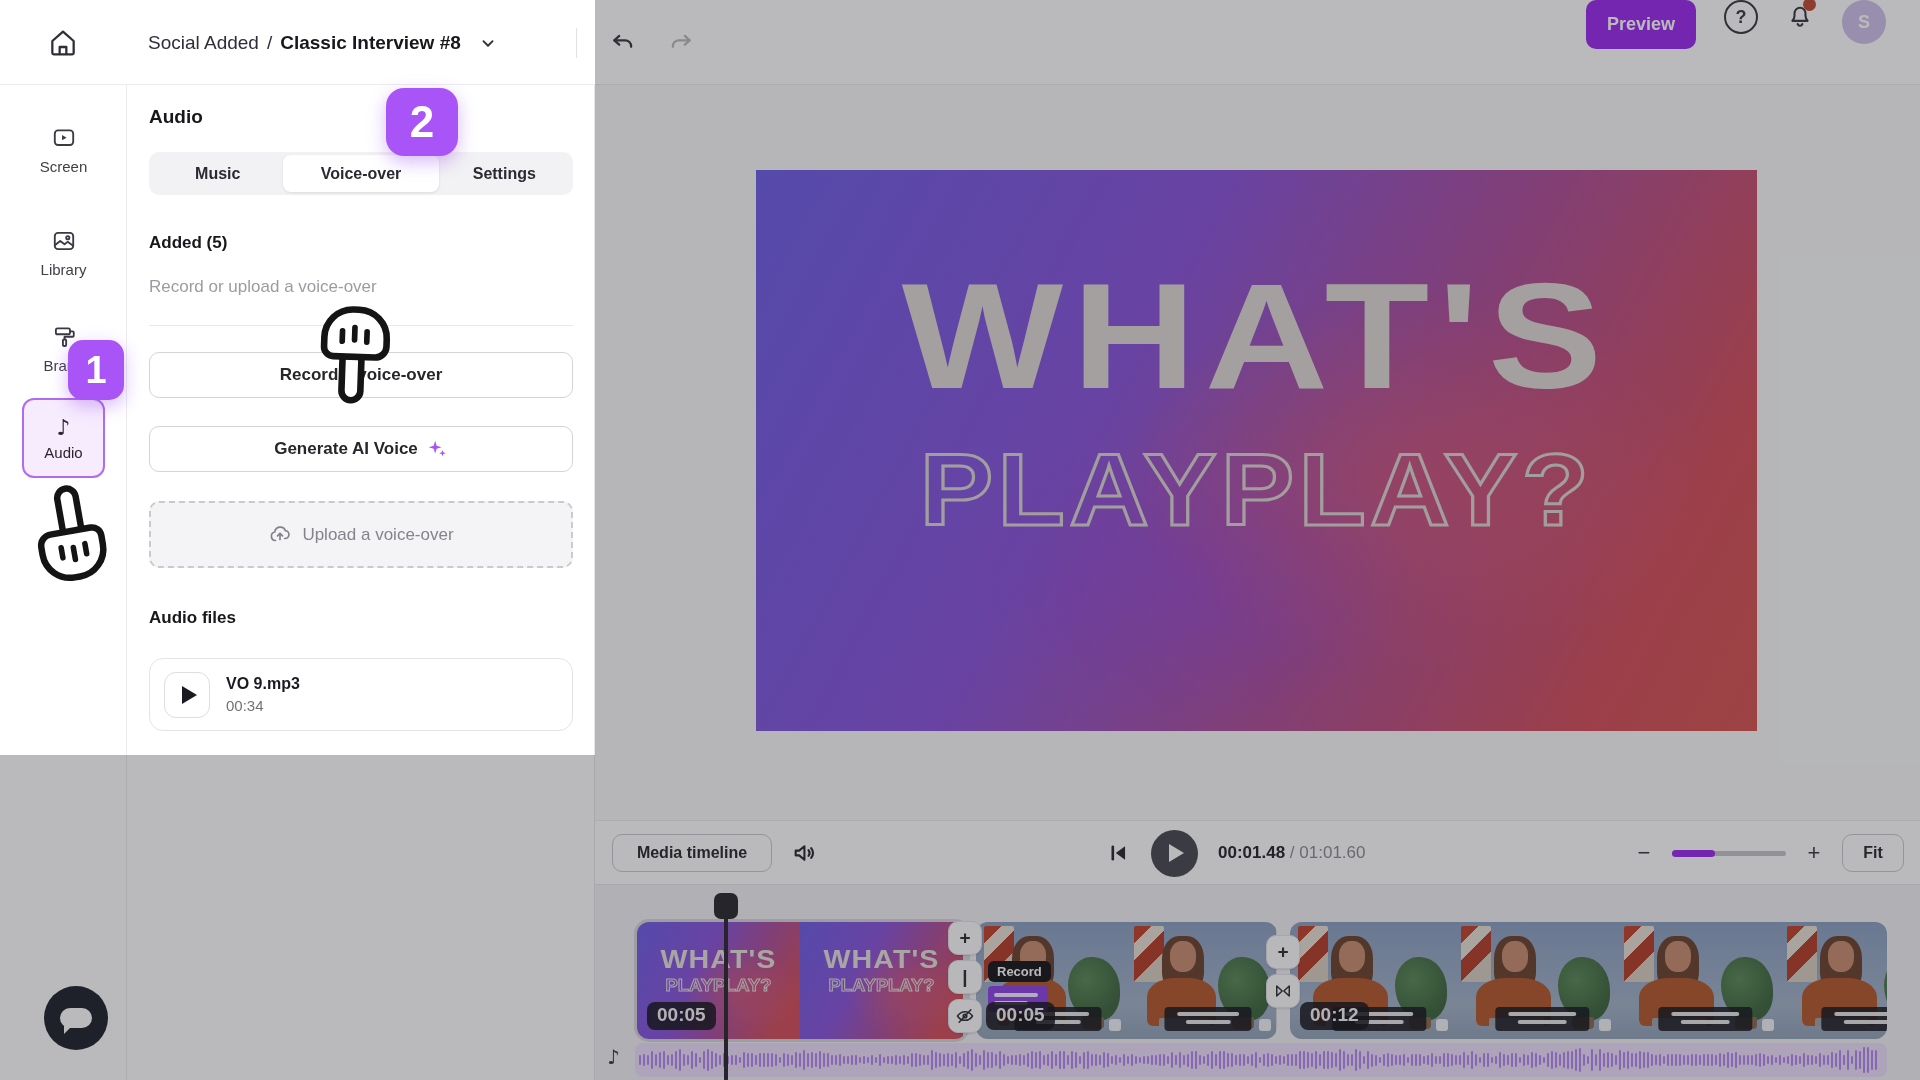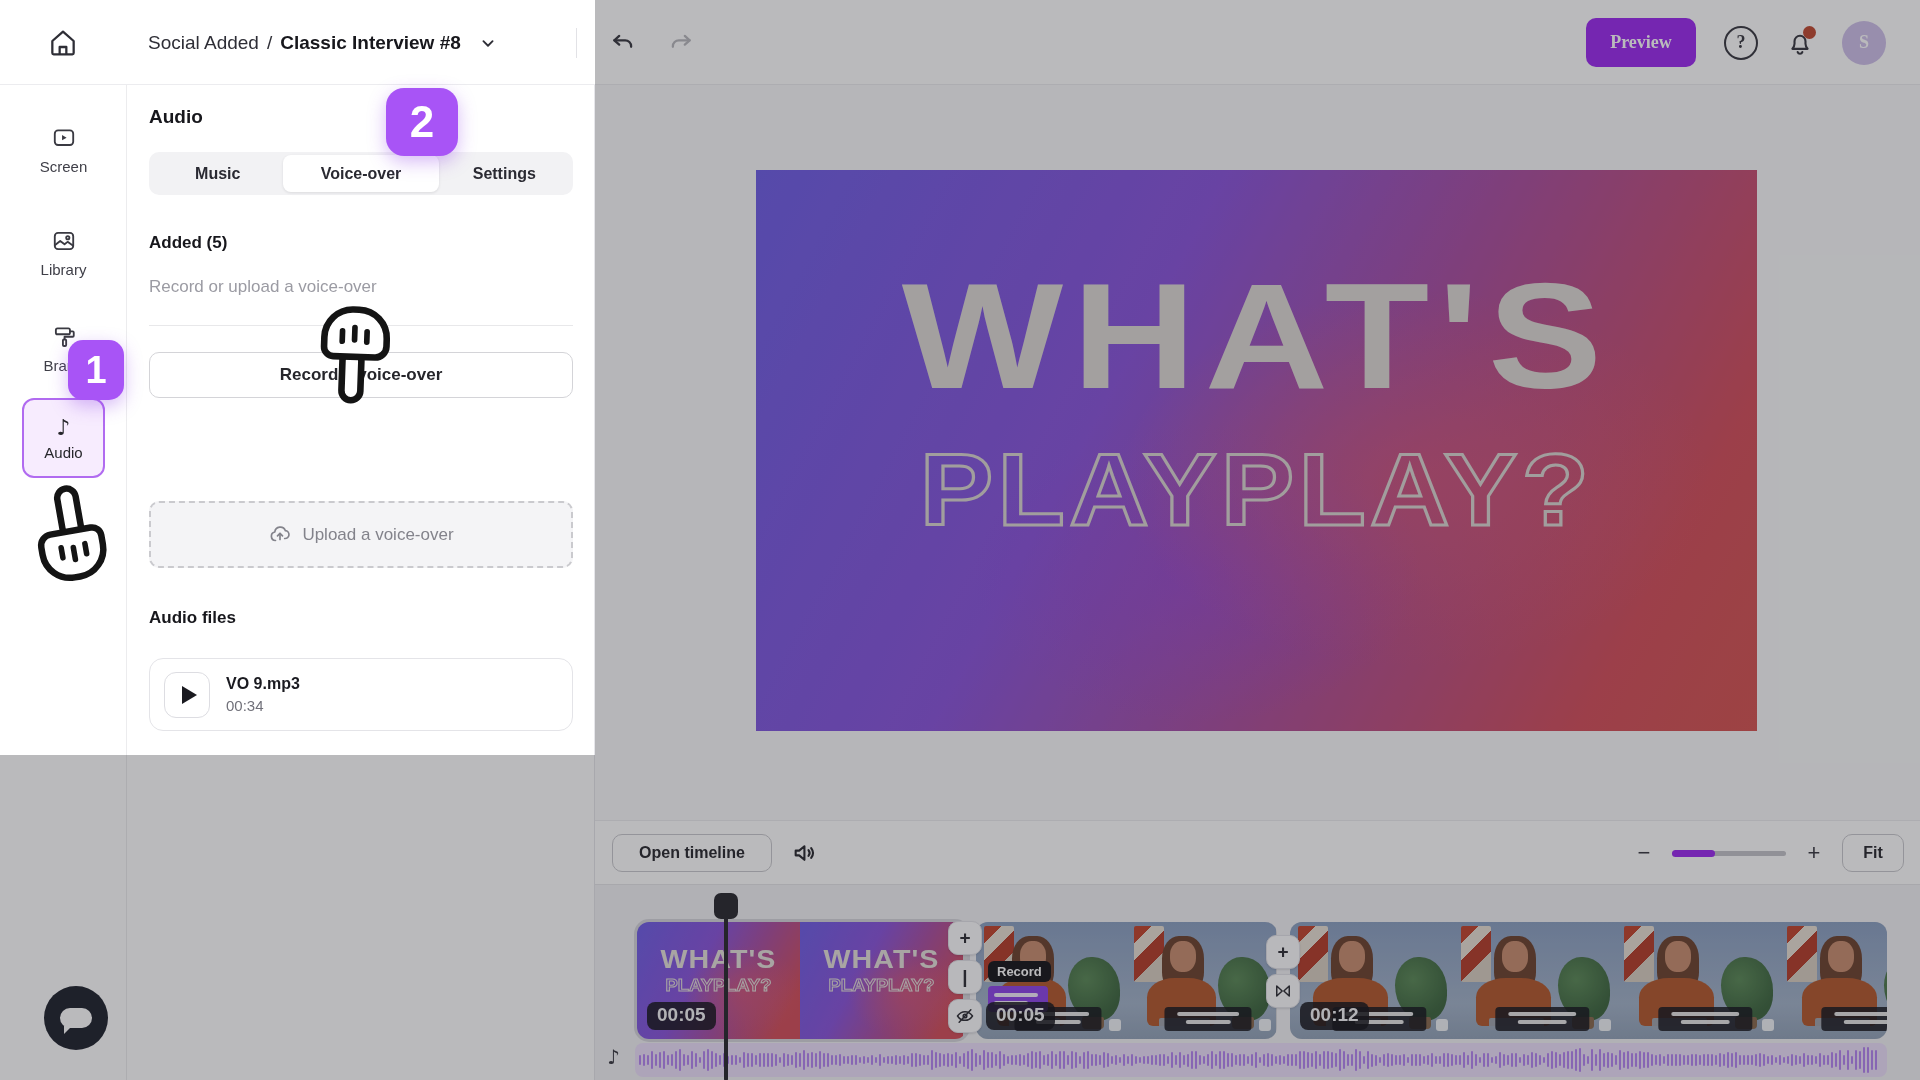--- a/index.html
+++ b/index.html
@@ -7,21 +7,21 @@
   body { font-family:"Liberation Sans",sans-serif; background:#FFFFFF; position:relative; cursor:default; }
 
   
   #topbar { position:absolute; left:0; top:0; width:1920px; height:85px; background:#FFFFFF; border-bottom:1px solid #ECECEF; z-index:2; }
   .home-btn { position:absolute; left:45px; top:25px; width:36px; height:36px; display:flex; align-items:center; justify-content:center; }
   .breadcrumb { position:absolute; left:148px; top:0; height:85px; display:flex; align-items:center; gap:8px; font-size:19px; color:#2E2E36; }
   .breadcrumb .proj { font-weight:700; color:#17171C; }
   .crumb-chevron { margin-left:8px; display:flex; align-items:center; }
   .hdr-divider { position:absolute; left:576px; top:28px; width:1px; height:30px; background:#E2E2E6; }
   .undo-redo { position:absolute; left:610px; top:30px; display:flex; gap:32px; }
-  .tb-right { position:absolute; right:34px; top:0; height:85px; display:flex; align-items:center; gap:28px;font-family:Liberation Serif, serif; }
+  .tb-right { position:absolute; right:34px; top:0; height:85px; display:flex; gap:28px; }
   .preview-btn { width:110px; height:49px; background:#9C2BF0; color:#FFFFFF; font-size:18px; font-weight:600; border:none; border-radius:10px; font-family:inherit; }
   .help-btn { width:34px; height:34px; border:2px solid #3A3A42; border-radius:50%; display:flex; align-items:center; justify-content:center; font-size:18px; font-weight:700; color:#3A3A42; background:transparent; }
   .bell-wrap { position:relative; width:28px; height:30px; }
   .bell-dot { position:absolute; right:-2px; top:-2px; width:13px; height:13px; border-radius:50%; background:#C14B33; }
   .avatar { width:44px; height:44px; border-radius:50%; background:#CFC0EA; color:#FFFFFF; font-size:18px; font-weight:600; display:flex; align-items:center; justify-content:center; }
 
   
   #sidebar { position:absolute; left:0; top:85px; width:127px; height:995px; background:#FFFFFF; border-right:1px solid #ECECEE; z-index:2; }
   .side-item { position:absolute; left:0; width:127px; display:flex; flex-direction:column; align-items:center; gap:7px; color:#3A3A42; }
   .side-item .lbl { font-size:15px; color:#3F3F48; }
@@ -221,20 +221,27 @@
     <div class="tab">Music</div>
     <div class="tab active">Voice-over</div>
     <div class="tab">Settings</div>
   </div>
   <div class="added-label">Added (5)</div>
   <div class="added-hint">Record or upload a voice-over</div>
   <div class="panel-divider"></div>
   <button class="p-btn" style="top:267px">
     <span>Record a voice-over</span>
   </button>
+  <button class="p-btn" style="top:341px">
+    <span>Generate AI Voice</span>
+    <svg width="22" height="22" viewBox="0 0 24 24" fill="#A854F6">
+      <path d="M10 3 L11.6 8.4 L17 10 L11.6 11.6 L10 17 L8.4 11.6 L3 10 L8.4 8.4 Z"></path>
+      <path d="M18 13 L18.9 15.6 L21.5 16.5 L18.9 17.4 L18 20 L17.1 17.4 L14.5 16.5 L17.1 15.6 Z"></path>
+    </svg>
+  </button>
   <button class="upload-btn">
     <svg width="24" height="24" viewBox="0 0 24 24" fill="none" stroke="#83838B" stroke-width="1.7" stroke-linecap="round" stroke-linejoin="round">
       <path d="M7.5 17.5 a4.3 4.3 0 0 1 -.7 -8.5 5.5 5.5 0 0 1 10.6 -1.3 3.9 3.9 0 0 1 -.7 7.8"></path>
       <path d="M12 16.5 v-6"></path>
         <path d="M9.5 12.8 L12 10.3 L14.5 12.8"></path>
     </svg>
     <span>Upload a voice-over</span>
   </button>
   <div class="files-label">Audio files</div>
   <div class="file-card">
@@ -248,28 +255,42 @@
   </div>
 </section>
 
 <main id="main">
   <div id="canvas">
     <div class="cv-t1">WHAT'S</div>
     <div class="cv-t2">PLAYPLAY?</div>
   </div>
 
   <div id="controls">
-    <button class="open-tl-btn">Open timeline</button>
+    <button class="open-tl-btn">Media timeline</button>
     <span class="vol-btn">
       <svg width="28" height="28" viewBox="0 0 24 24" fill="none" stroke="#2A2A30" stroke-width="1.8" stroke-linecap="round" stroke-linejoin="round">
         <path d="M4 10 v4 h3 l4.5 3.8 V6.2 L7 10 Z" fill="none"></path>
         <path d="M15 9.5 a4 4 0 0 1 0 5"></path>
           <path d="M17.3 7.8 a7 7 0 0 1 0 8.4"></path>
       </svg>
     </span>
+    <div class="ctr-group">
+      <span>
+        <svg width="26" height="26" viewBox="0 0 24 24" fill="#2A2A30">
+          <rect x="6" y="5" width="2.4" height="14" rx="1.2"></rect>
+            <path d="M18.5 5.8 L10 12 L18.5 18.2 Z"></path>
+        </svg>
+      </span>
+      <button class="play-btn">
+        <span class="tri"></span>
+      </button>
+      <div class="time-text">
+        <span>00:01.48</span><span class="sep"> / </span><span class="total">01:01.60</span>
+      </div>
+    </div>
     <div class="zoom-group">
       <span class="zoom-sign">−</span>
       <div class="zoom-track">
         <div class="zoom-fill" style="width: 38%;"></div>
       </div>
       <span class="zoom-sign">+</span>
       <button class="fit-btn">Fit</button>
     </div>
   </div>
 

